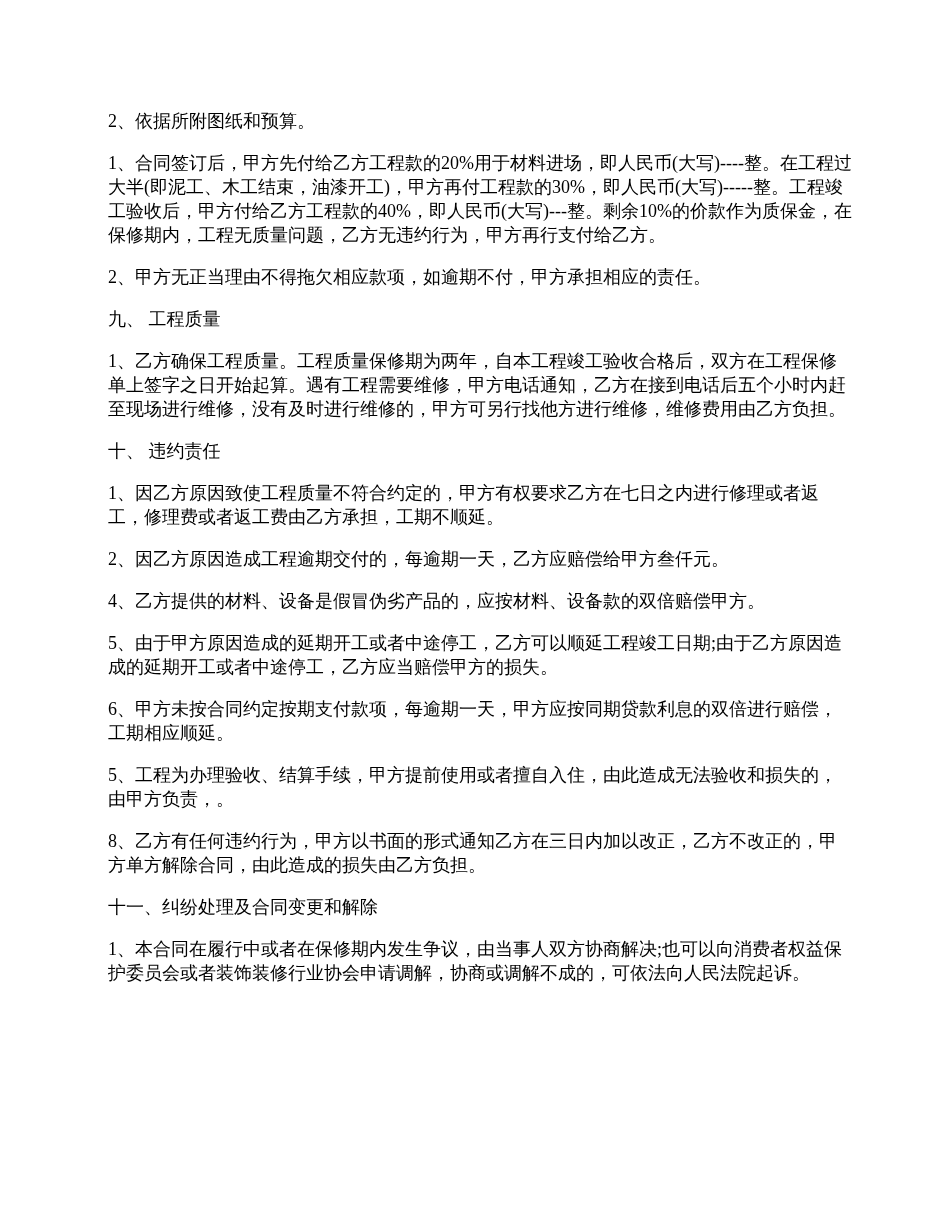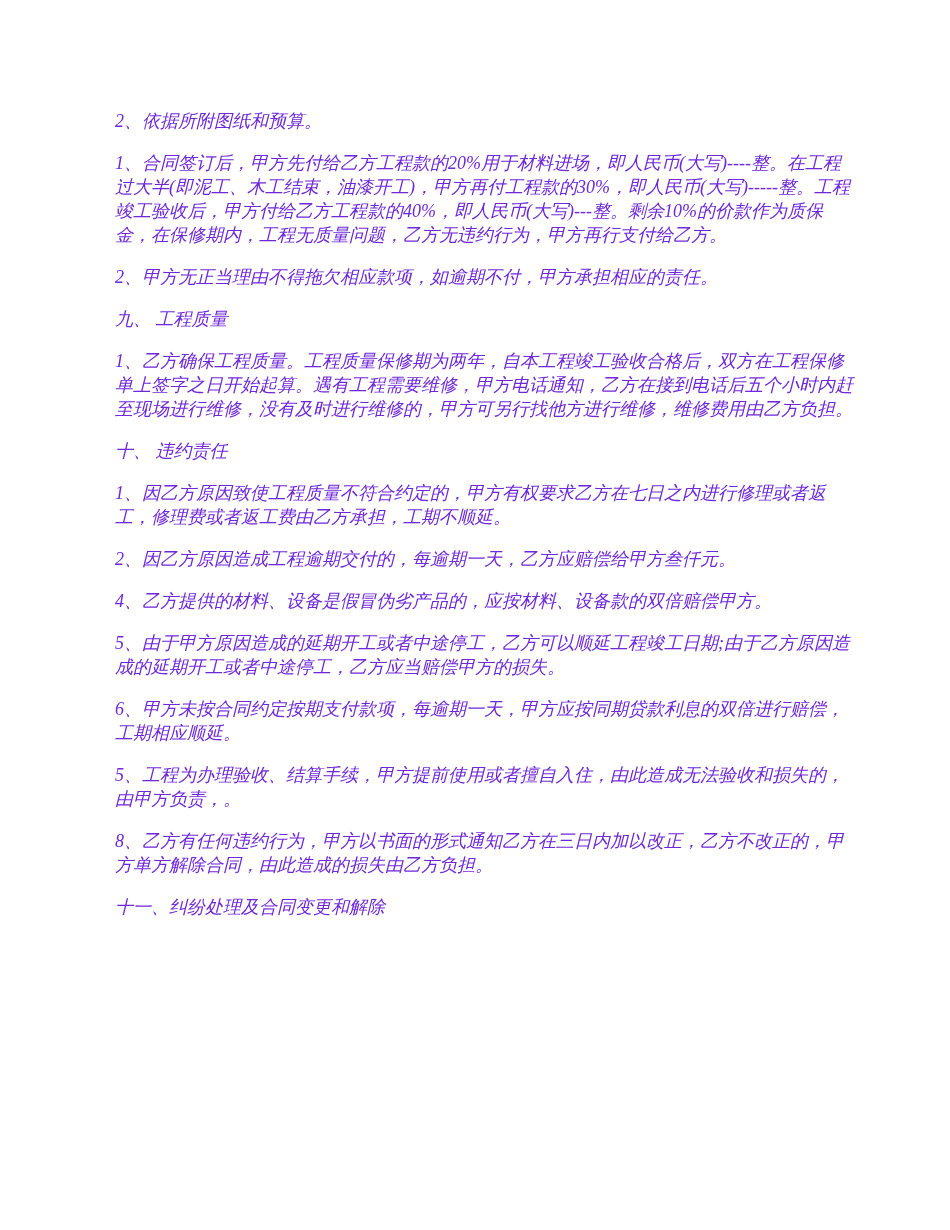--- a/index.html
+++ b/index.html
@@ -14,26 +14,25 @@
   }
   .page {
     width: 950px;
     height: 1230px;
     background: #ffffff;
     padding: 109px 97px 0 108px;
   }
   .contract-body p {
     font-size: 18px;
     line-height: 24px;
-    color: #6d28d9;
-    margin: 0 0 18px 7px;
+    color: #000000;
+    margin: 0 0 18px 0;
     text-align: left;
     word-break: break-all;
     font-weight: 400;
-    font-style: italic;
   }
 </style>
 </head>
 <body>
 
 <div class="page">
   <div class="contract-body" id="contract-body">
       <p>2、依据所附图纸和预算。</p>
       <p>1、合同签订后，甲方先付给乙方工程款的20%用于材料进场，即人民币(大写)----整。在工程过大半(即泥工、木工结束，油漆开工)，甲方再付工程款的30%，即人民币(大写)-----整。工程竣工验收后，甲方付给乙方工程款的40%，即人民币(大写)---整。剩余10%的价款作为质保金，在保修期内，工程无质量问题，乙方无违约行为，甲方再行支付给乙方。</p>
       <p>2、甲方无正当理由不得拖欠相应款项，如逾期不付，甲方承担相应的责任。</p>
@@ -41,14 +40,15 @@
       <p>1、乙方确保工程质量。工程质量保修期为两年，自本工程竣工验收合格后，双方在工程保修单上签字之日开始起算。遇有工程需要维修，甲方电话通知，乙方在接到电话后五个小时内赶至现场进行维修，没有及时进行维修的，甲方可另行找他方进行维修，维修费用由乙方负担。</p>
       <p>十、 违约责任</p>
       <p>1、因乙方原因致使工程质量不符合约定的，甲方有权要求乙方在七日之内进行修理或者返工，修理费或者返工费由乙方承担，工期不顺延。</p>
       <p>2、因乙方原因造成工程逾期交付的，每逾期一天，乙方应赔偿给甲方叁仟元。</p>
       <p>4、乙方提供的材料、设备是假冒伪劣产品的，应按材料、设备款的双倍赔偿甲方。</p>
       <p>5、由于甲方原因造成的延期开工或者中途停工，乙方可以顺延工程竣工日期;由于乙方原因造成的延期开工或者中途停工，乙方应当赔偿甲方的损失。</p>
       <p>6、甲方未按合同约定按期支付款项，每逾期一天，甲方应按同期贷款利息的双倍进行赔偿，工期相应顺延。</p>
       <p>5、工程为办理验收、结算手续，甲方提前使用或者擅自入住，由此造成无法验收和损失的，由甲方负责，。</p>
       <p>8、乙方有任何违约行为，甲方以书面的形式通知乙方在三日内加以改正，乙方不改正的，甲方单方解除合同，由此造成的损失由乙方负担。</p>
       <p>十一、纠纷处理及合同变更和解除</p>
+      <p>1、本合同在履行中或者在保修期内发生争议，由当事人双方协商解决;也可以向消费者权益保护委员会或者装饰装修行业协会申请调解，协商或调解不成的，可依法向人民法院起诉。</p>
     </div>
 </div>
 
 </body></html>

